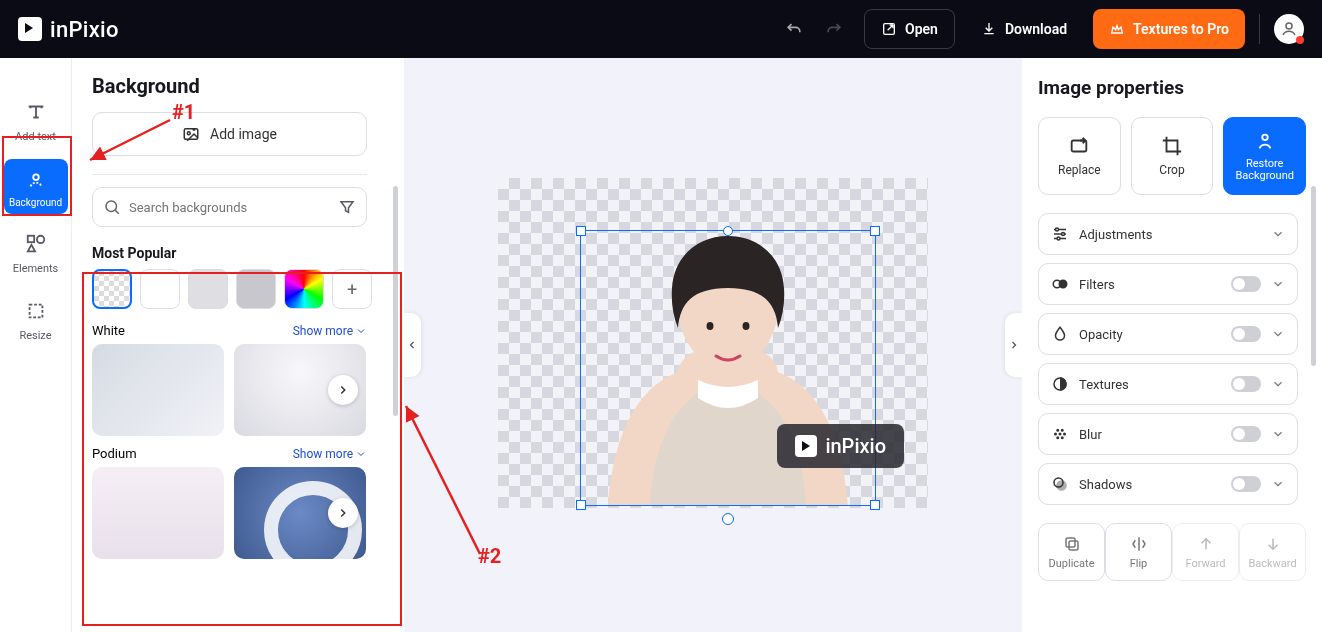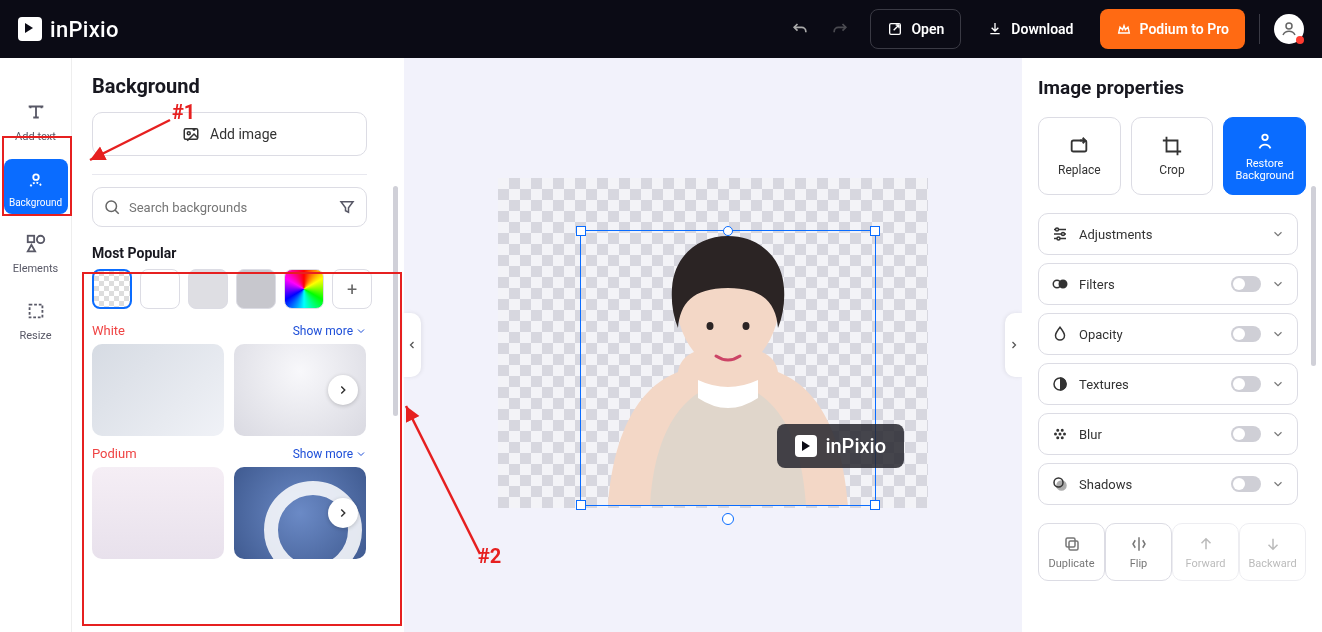--- a/index.html
+++ b/index.html
@@ -43,21 +43,21 @@
 .section-title { font-weight: 700; font-size: 14px; color: #181820; margin-bottom: 8px; }
 .swatch-row { display: flex; gap: 8px; margin-bottom: 14px; }
 .swatch { width: 40px; height: 40px; border-radius: 8px; border: 1px solid #dcdce4; cursor: pointer; }
 .swatch.checker { background-image: repeating-conic-gradient(#ddd 0 25%, #fff 0 50%); background-size: 10px 10px; border: 2px solid #0a6cff; }
 .swatch.white { background: #fff; }
 .swatch.g1 { background: #dedee3; }
 .swatch.g2 { background: #c7c7cd; }
 .swatch.rainbow { background: conic-gradient(red, yellow, lime, cyan, blue, magenta, red); }
 .swatch.plus { display: flex; align-items: center; justify-content: center; color: #666; font-size: 18px; }
 .cat-head { display: flex; justify-content: space-between; align-items: center; width: 275px; margin: 2px 0 6px; }
-.cat-head .name { font-size: 13px; color: #ef4444; }
+.cat-head .name { font-size: 13px; color: #000000; }
 .cat-head .more { font-size: 12px; color: #1d4ed8; cursor: pointer; display: flex; align-items: center; gap: 2px; }
 .thumb-row { display: flex; gap: 10px; position: relative; width: 275px; margin-bottom: 10px; }
 .thumb { width: 132px; height: 92px; border-radius: 10px; background: #e6e6ec; position: relative; overflow: hidden; cursor: pointer; }
 .thumb .round-nav { position: absolute; right: 8px; top: 50%; transform: translateY(-50%); width: 30px; height: 30px; border-radius: 50%; background: #fff; display: flex; align-items: center; justify-content: center; box-shadow: 0 1px 4px rgba(0,0,0,.2); color: #333; }
 .white1 { background: linear-gradient(135deg, #d6dbe3, #f0f2f7); }
 .white2 { background: radial-gradient(circle at 50% 30%, #f8f8fb, #d9d9e1); }
 .pod1 { background: linear-gradient(#f5eef5, #e8e1ec); }
 .pod2 { background: radial-gradient(circle at 50% 50%, #6b8ac6, #3f5a90); }
 .pod2::before { content: ""; position: absolute; left: 30px; top: 14px; width: 70px; height: 70px; border: 14px solid #fff; border-radius: 50%; opacity: .85; }
 .panel-highlight { border: 2.5px solid #e62020; position: absolute; left: 82px; top: 272px; width: 320px; height: 354px; z-index: 40; pointer-events: none; }
@@ -134,21 +134,21 @@
   <button class="btn btn-dark">
     <svg width="16" height="16" viewBox="0 0 24 24" fill="none" stroke="currentColor" stroke-width="2">
         <path d="M12 3v12M7 10l5 5 5-5M5 19h14"></path>
       </svg>
     <span>Download</span>
   </button>
   <button class="btn btn-orange">
     <svg width="16" height="16" viewBox="0 0 24 24" fill="none" stroke="currentColor" stroke-width="2">
         <path d="M4 18l2-9 4 4 2-6 2 6 4-4 2 9z"></path>
       </svg>
-    <span>Podium to Pro</span>
+    <span>Textures to Pro</span>
   </button>
   <div class="top-divider"></div>
   <div class="avatar">
     <svg width="18" height="18" viewBox="0 0 24 24" fill="none" stroke="#666" stroke-width="2">
         <circle cx="12" cy="8" r="4"></circle>
         <path d="M4 20c2-4 6-5 8-5s6 1 8 5"></path>
       </svg>
     <div class="avatar-dot"></div>
   </div>
 </div>

